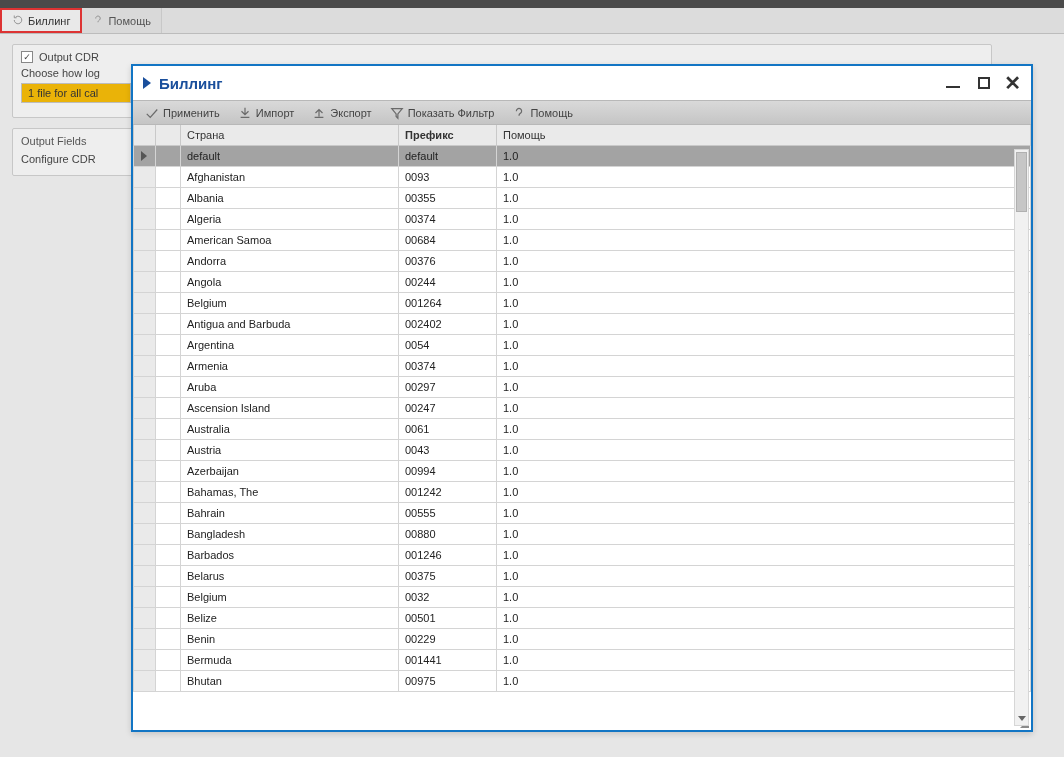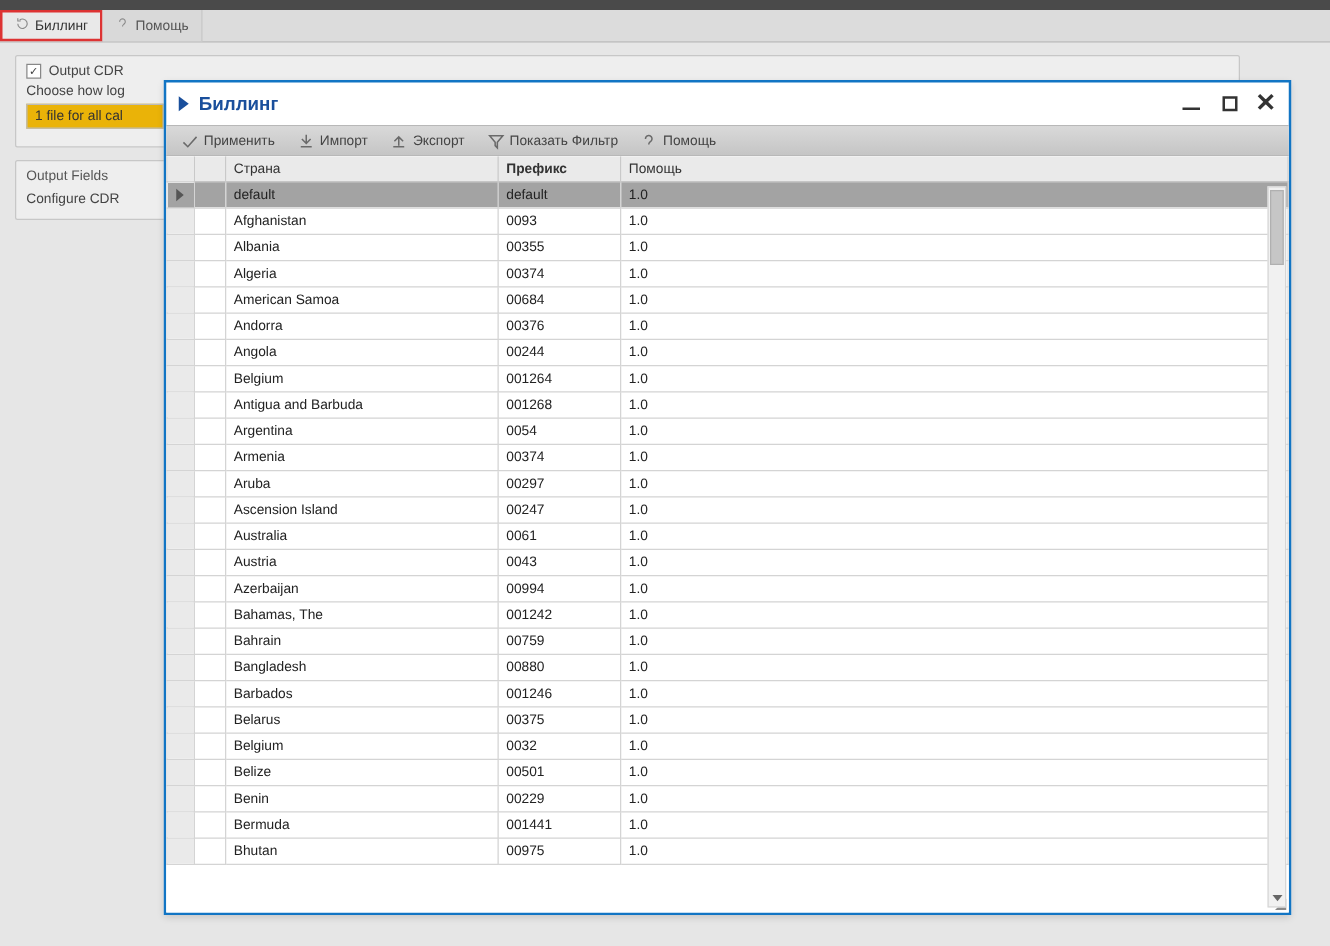--- a/index.html
+++ b/index.html
@@ -398,21 +398,21 @@
             <td class="indicator-cell"></td>
             <td class="stub-cell"></td>
             <td>Belgium</td>
             <td>001264</td>
             <td>1.0</td>
           </tr>
           <tr>
             <td class="indicator-cell"></td>
             <td class="stub-cell"></td>
             <td>Antigua and Barbuda</td>
-            <td>001268</td>
+            <td>002402</td>
             <td>1.0</td>
           </tr>
           <tr>
             <td class="indicator-cell"></td>
             <td class="stub-cell"></td>
             <td>Argentina</td>
             <td>0054</td>
             <td>1.0</td>
           </tr>
           <tr>
@@ -461,21 +461,21 @@
             <td class="indicator-cell"></td>
             <td class="stub-cell"></td>
             <td>Bahamas, The</td>
             <td>001242</td>
             <td>1.0</td>
           </tr>
           <tr>
             <td class="indicator-cell"></td>
             <td class="stub-cell"></td>
             <td>Bahrain</td>
-            <td>00759</td>
+            <td>00555</td>
             <td>1.0</td>
           </tr>
           <tr>
             <td class="indicator-cell"></td>
             <td class="stub-cell"></td>
             <td>Bangladesh</td>
             <td>00880</td>
             <td>1.0</td>
           </tr>
           <tr>

